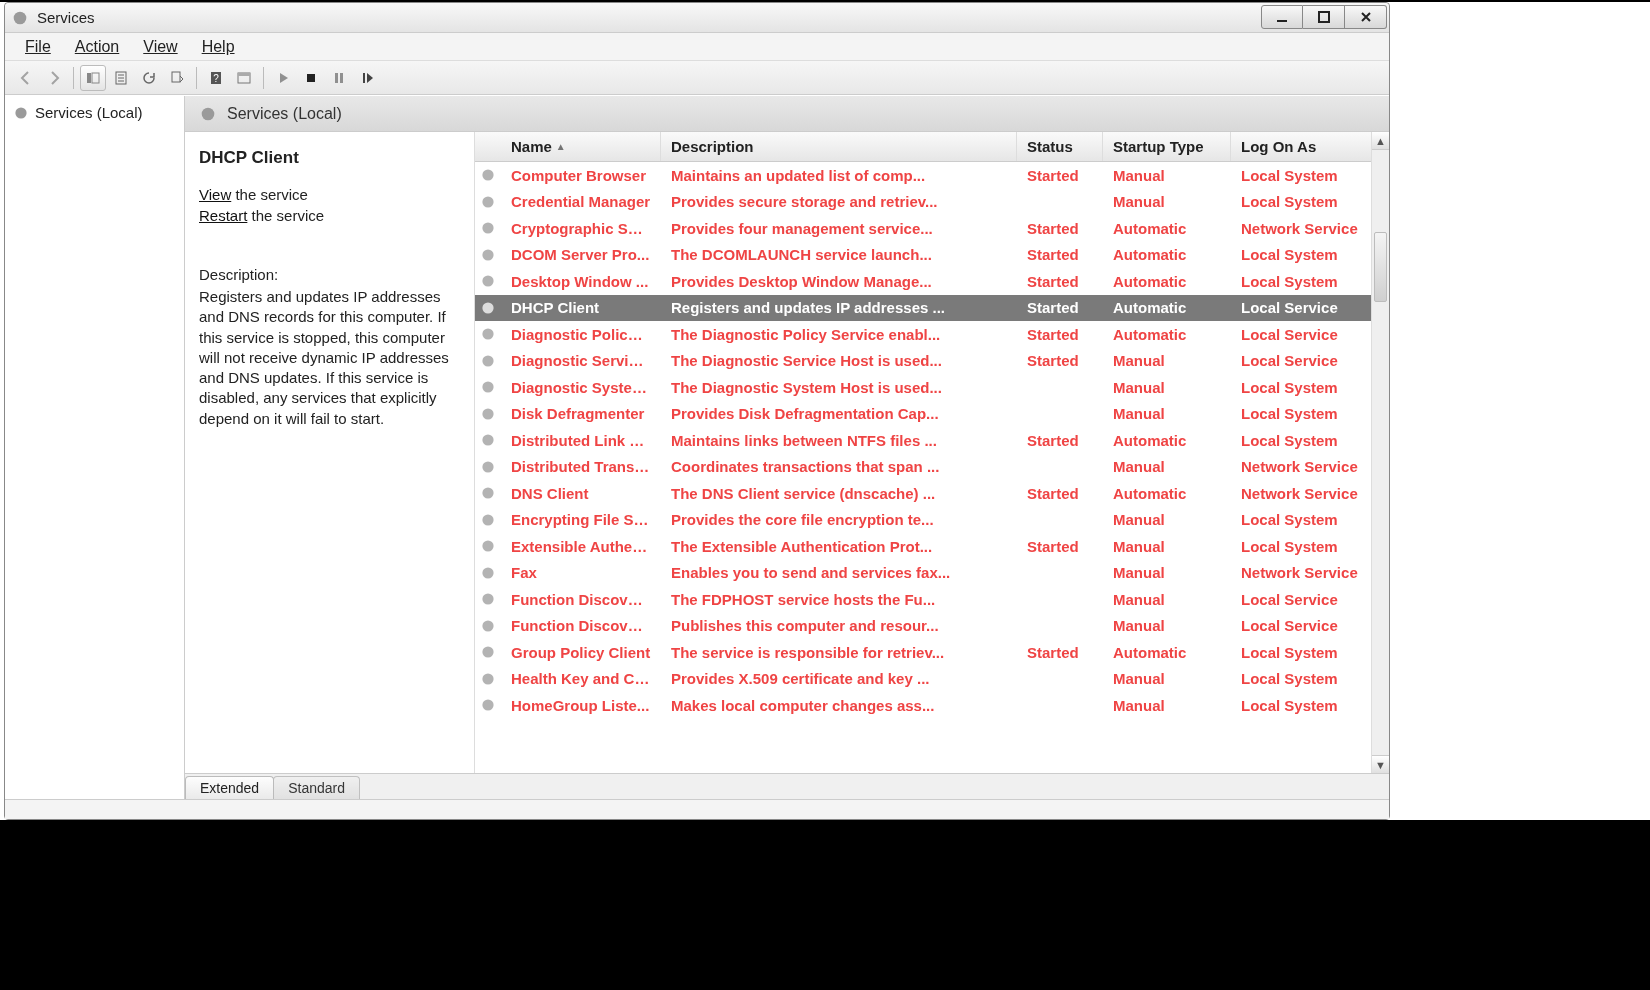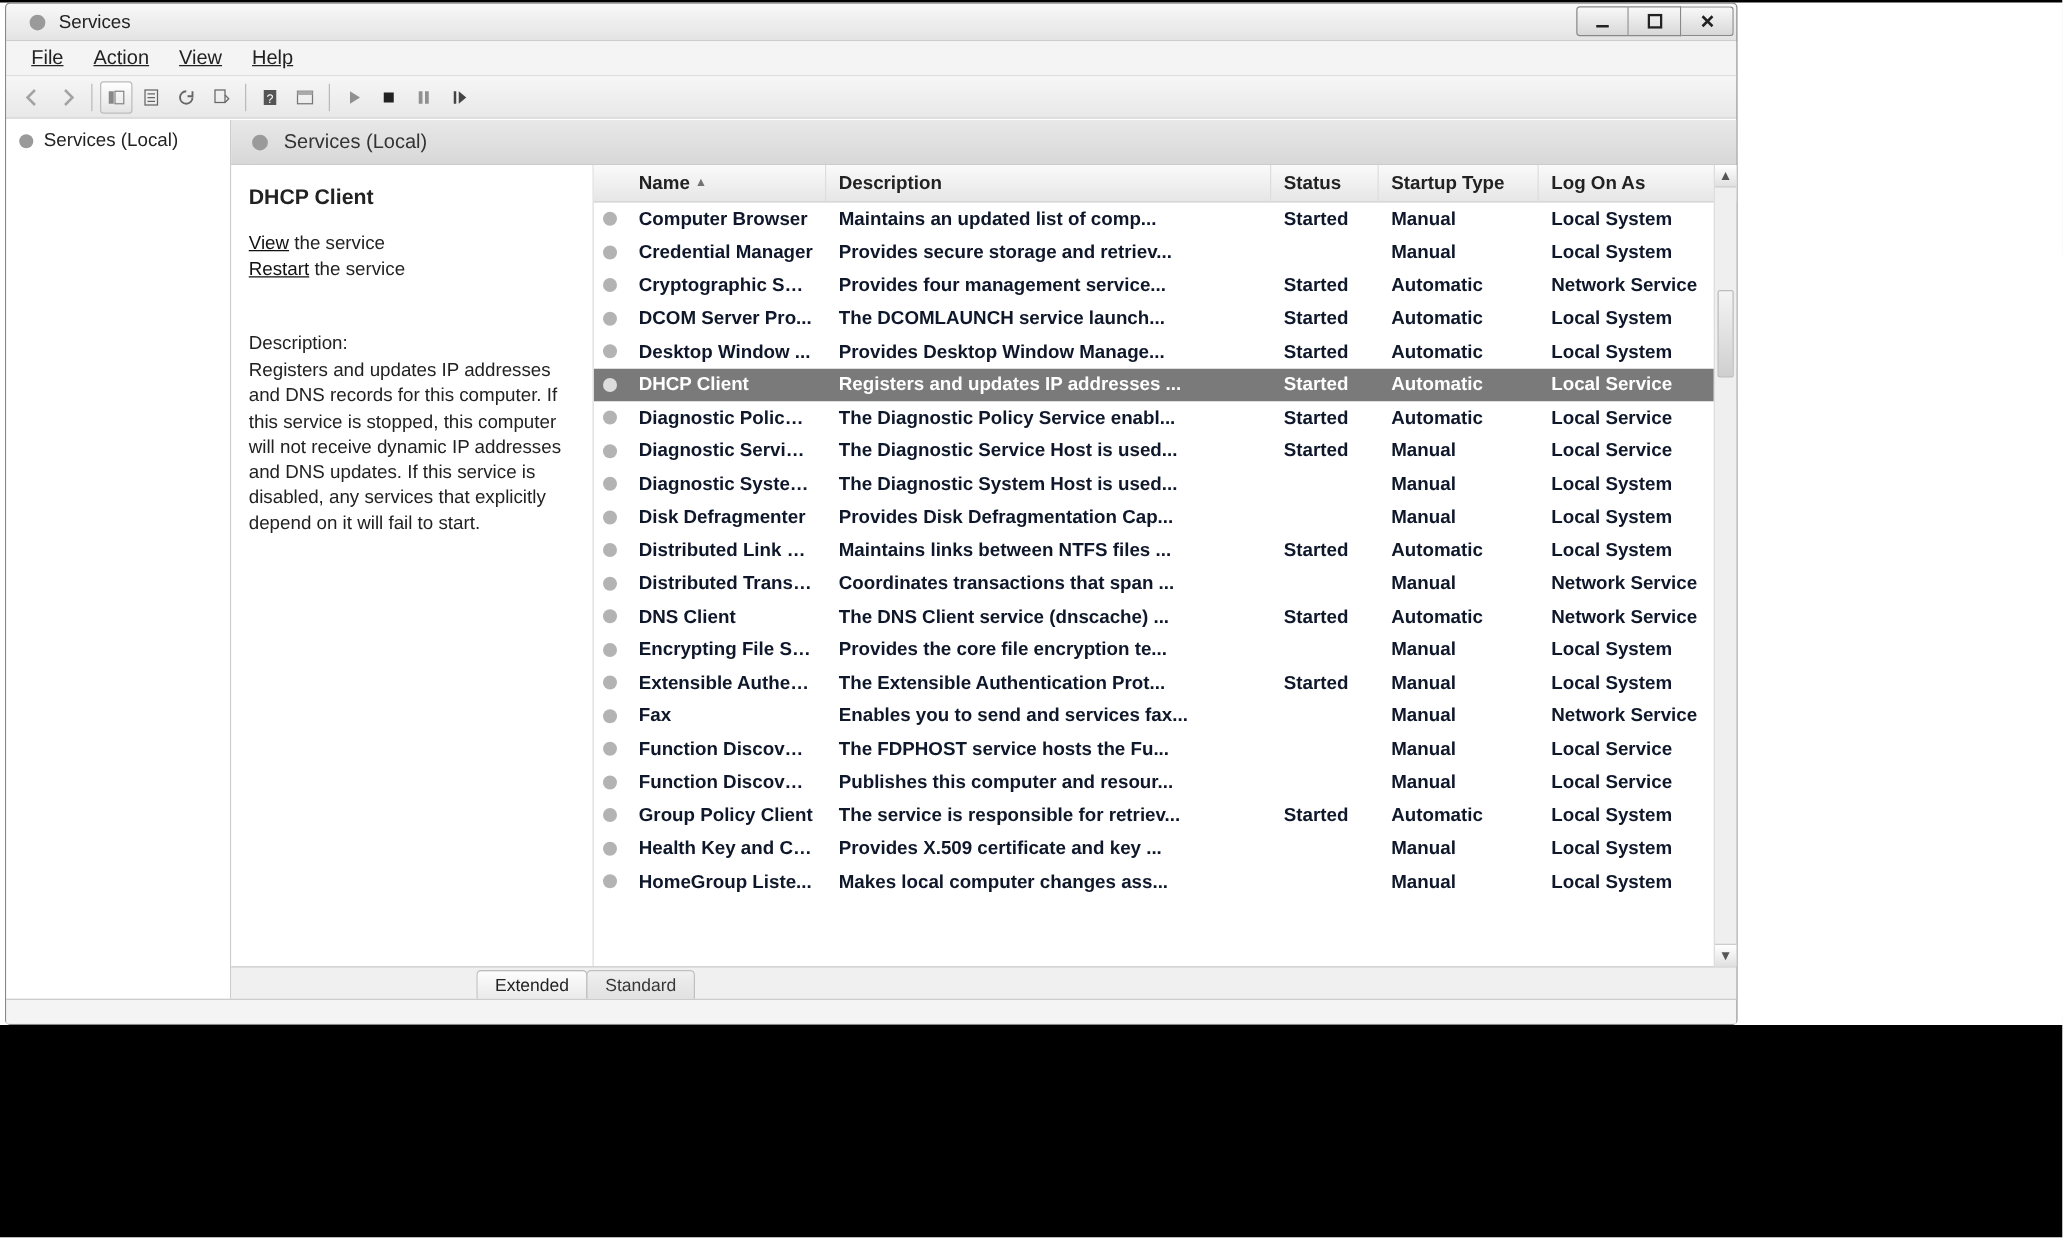--- a/index.html
+++ b/index.html
@@ -17,21 +17,21 @@
     display:flex; flex-direction:column;
     position:relative;
   }
 
   
   .titlebar {
     height:30px;
     background:linear-gradient(#f8f8f8,#e4e4e4);
     border-bottom:1px solid #ccc;
     display:flex; align-items:center;
-    padding:0 16px;
+    padding:0 6px;
     border-top-left-radius:4px;border-top-right-radius:4px;
   }
   .titlebar .app-icon { width:18px;height:18px;margin-right:8px;display:flex;align-items:center;justify-content:center; }
   .titlebar .title { font-size:15px;color:#222; }
   .win-controls{position:absolute;right:2px;top:2px;display:flex;}
   .win-btn{
     width:42px;height:24px;border:1px solid #888;border-left:none;
     background:linear-gradient(#f8f8f8,#d8d8d8);
     display:flex;align-items:center;justify-content:center;
     font-size:14px;color:#222;
@@ -87,29 +87,29 @@
   }
   .gh{padding:6px 10px;border-right:1px solid #ddd;display:flex;align-items:center;gap:4px;white-space:nowrap;overflow:hidden;}
   .gh .sort{font-size:10px;opacity:.6;}
   .col-icon{width:26px;padding:0;border-right:none;}
   .col-name{width:160px;}
   .col-desc{flex:1;min-width:0;}
   .col-status{width:86px;}
   .col-startup{width:128px;}
   .col-logon{width:158px;}
   .grid-body{flex:1;overflow:hidden;}
-  .row{display:flex;align-items:center;font-size:15px;color:#0f172a;height:26.5px;}
+  .row{display:flex;align-items:center;font-size:15px;color:#ef4444;height:26.5px;}
   .row.selected{background:#7a7a7a;color:#fff;}
   .cell{padding:0 10px;white-space:nowrap;overflow:hidden;text-overflow:ellipsis;}
   .cell.col-icon{display:flex;align-items:center;justify-content:center;padding:0;}
   .row .gear{width:16px;height:16px;opacity:.75;}
   .row.selected .gear{filter:brightness(200%);}
 
   
-  .tabs{height:26px;display:flex;align-items:flex-end;padding-left:196px;background:#f0f0f0;border-top:1px solid #ccc;}
+  .tabs{height:26px;display:flex;align-items:flex-end;background:#f0f0f0;border-top:1px solid #ccc;}
   .tab{
     padding:3px 14px;border:1px solid #bbb;border-bottom:none;
     background:linear-gradient(#fdfdfd,#eaeaea);
     font-size:14px;color:#222;margin-right:-1px;
     border-top-left-radius:4px;border-top-right-radius:4px;
   }
   .tab.inactive{background:linear-gradient(#f0f0f0,#e0e0e0);opacity:.9;}
 
   .statusbar{height:20px;border-top:1px solid #ccc;background:#f4f4f4;}
 

